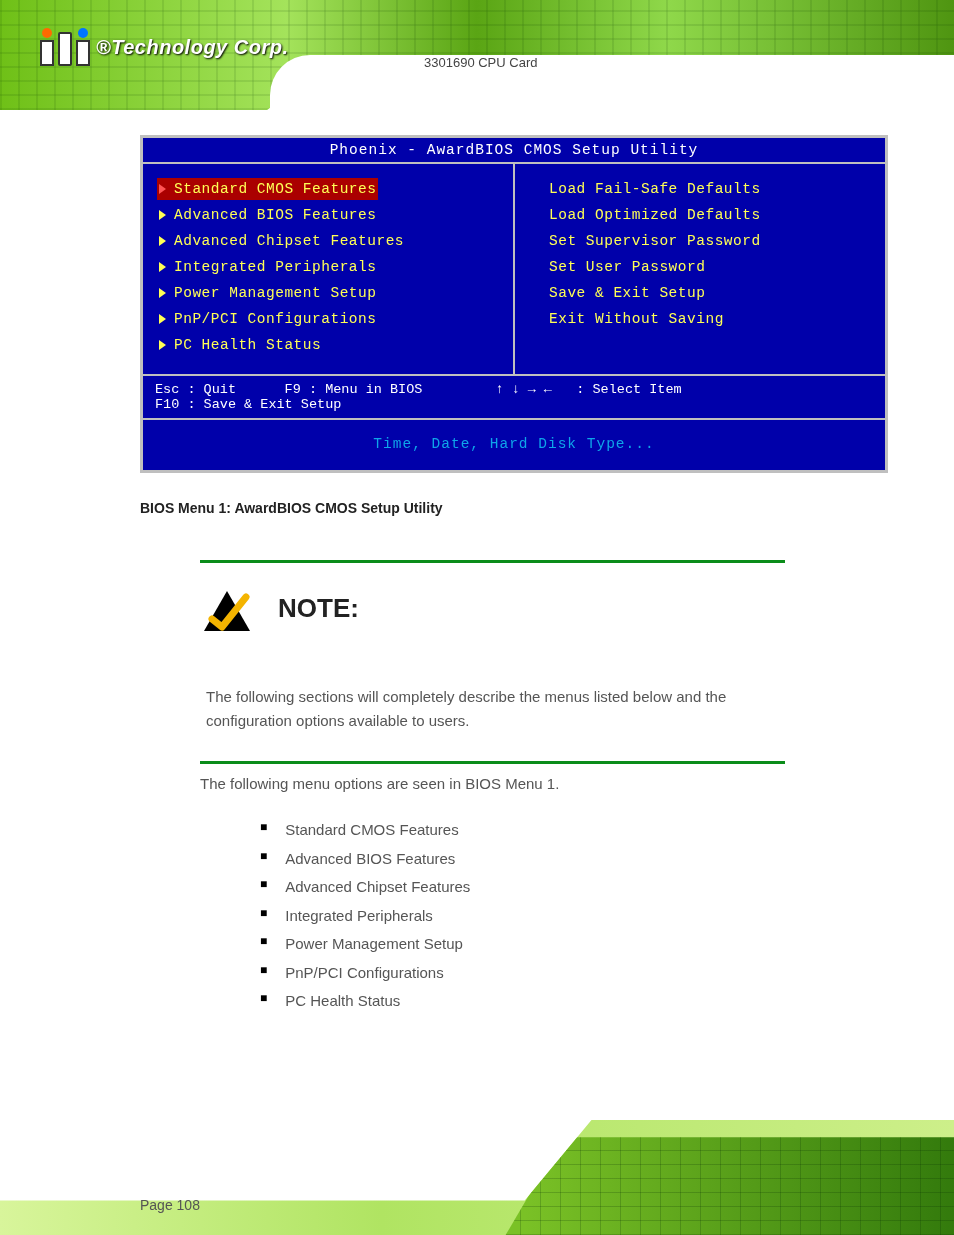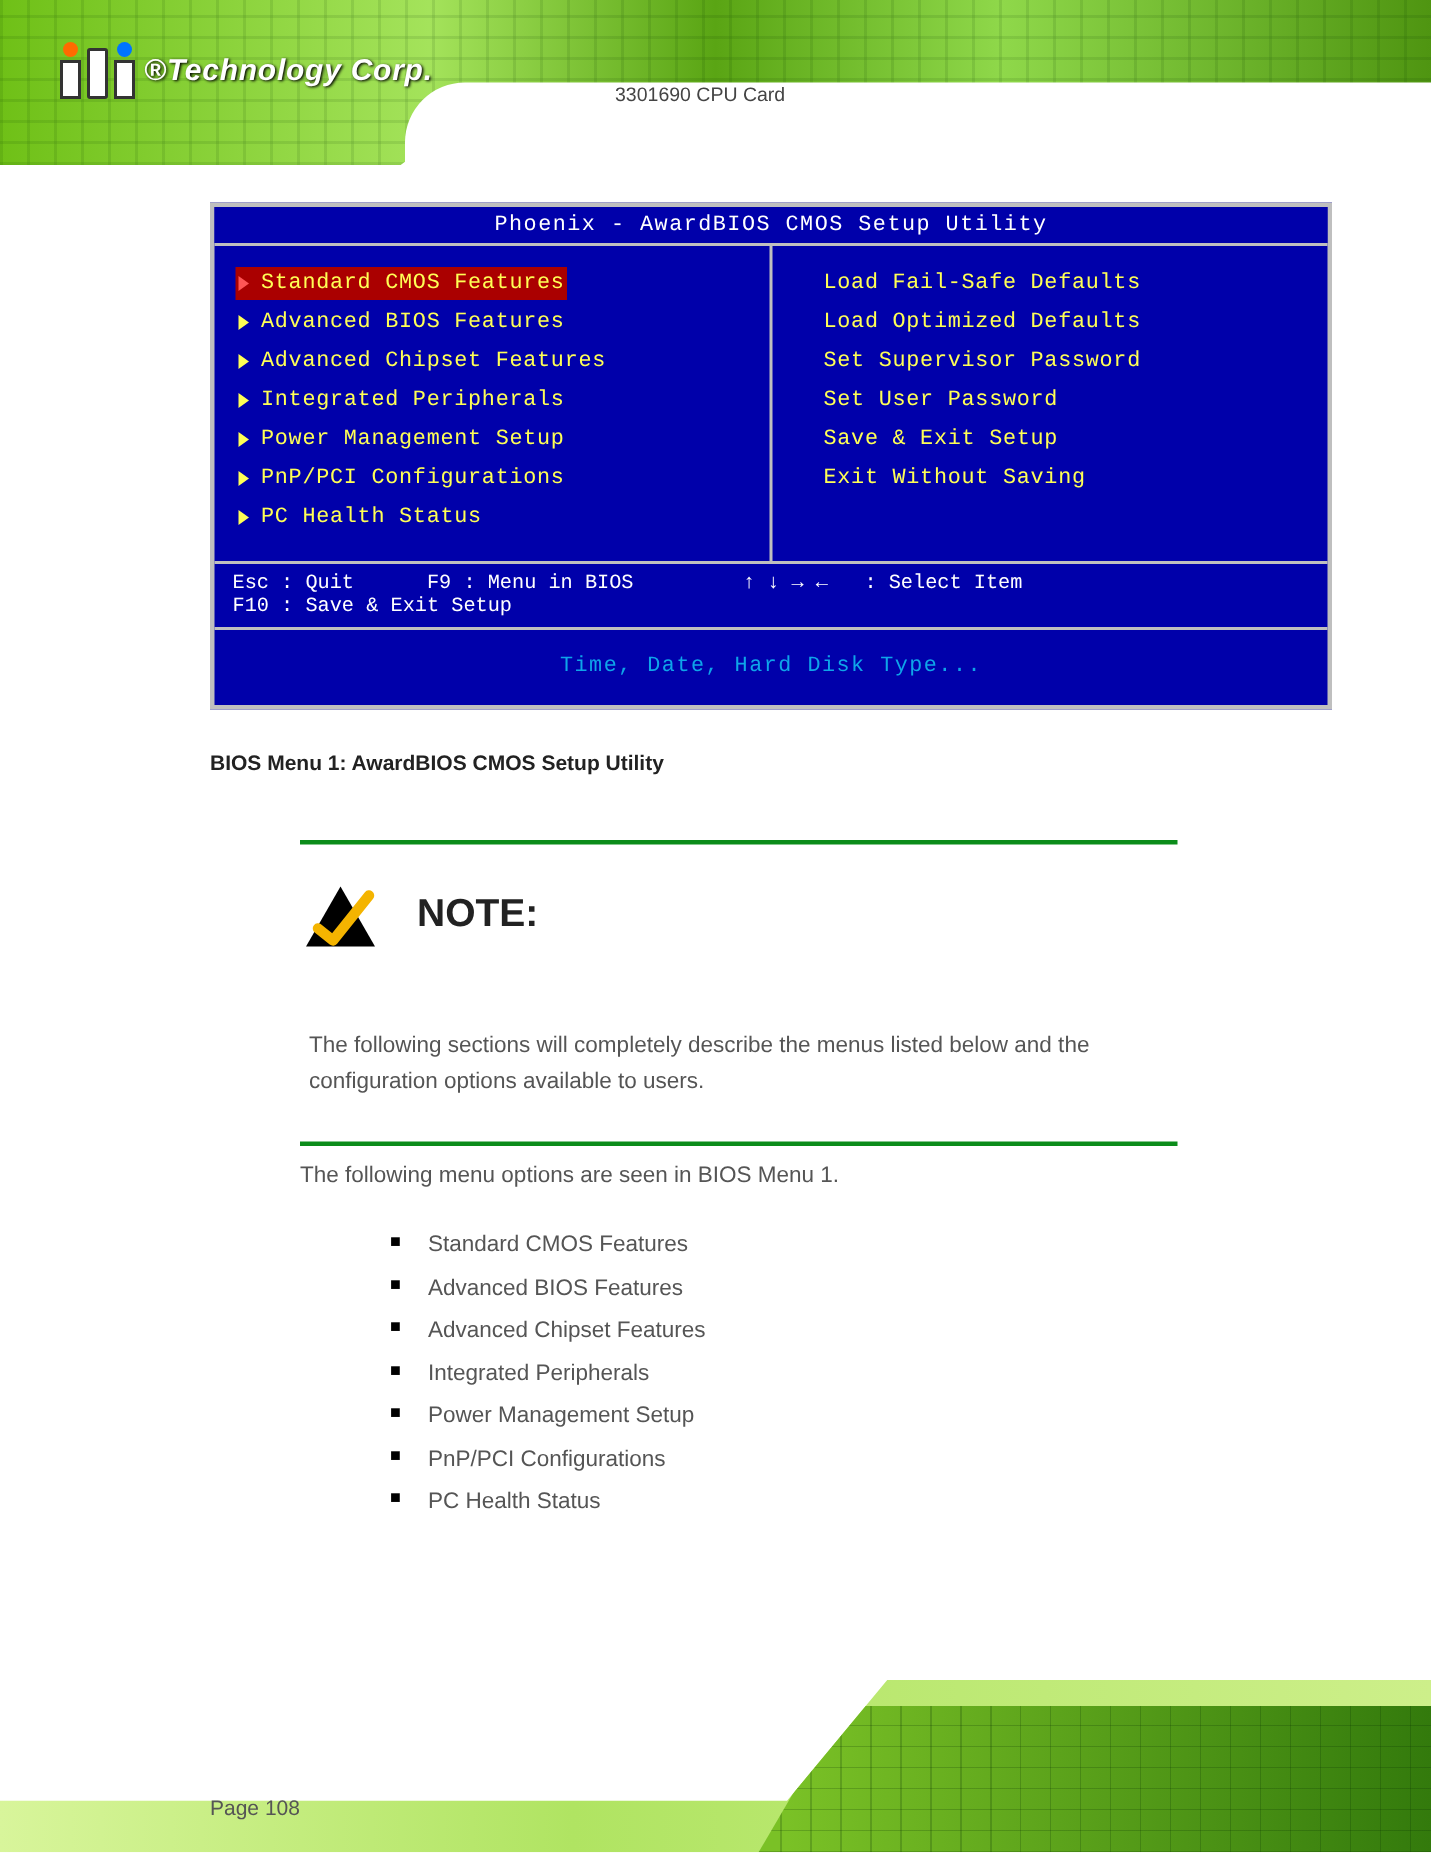--- a/index.html
+++ b/index.html
@@ -40,21 +40,21 @@
   }
   .logo-icon { display: flex; gap: 4px; align-items: flex-end; }
   .logo-bar { width: 14px; background: #fff; border: 2px solid #333; display: inline-block; }
   .logo-text {
     color: #fff; font-weight: bold; font-size: 20px;
     text-shadow: 1px 1px 2px #000;
     letter-spacing: .5px;
   }
   .logo-dot { width: 10px; height: 10px; border-radius: 50%; display: inline-block; }
   .doc-title {
-    position: absolute; top: 55px; left: 410px;
+    position: absolute; top: 55px; left: 424px;
     font-size: 13px; color: #444;
   }
 
   
   .bios {
     position: absolute;
     top: 135px; left: 140px;
     width: 748px;
     border: 3px solid #bfbfbf;
     background: #0000aa;

